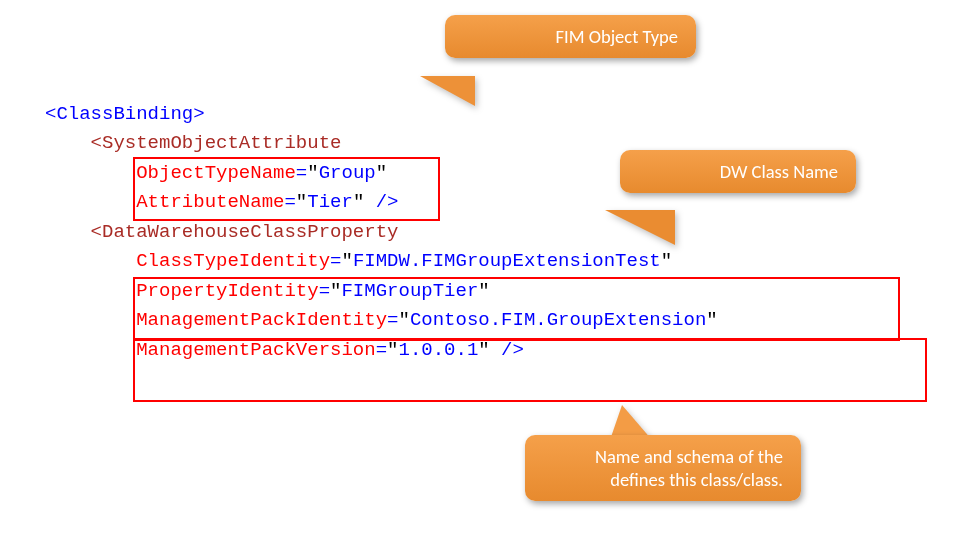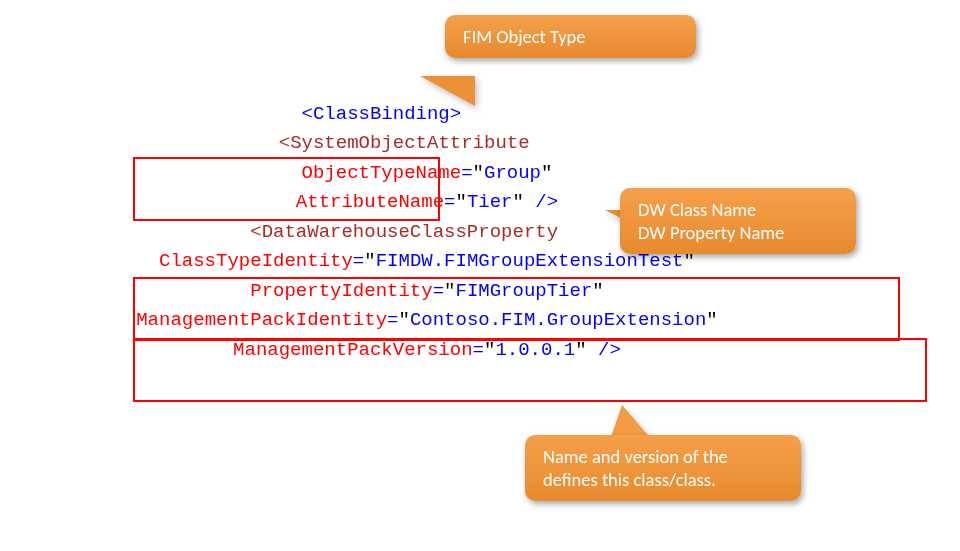--- a/index.html
+++ b/index.html
@@ -7,56 +7,56 @@
     padding: 0;
     width: 960px;
     height: 551px;
     background: #fff;
     font-family: "Courier New", Courier, monospace;
     font-size: 19px;
     line-height: 1.55;
     color: #000;
   }
   .stage { position: relative; width: 960px; height: 551px; }
-  .code  { position: absolute; left: 45px; top: 100px; white-space: pre; text-align: center; }
+  .code  { position: absolute; left: 45px; top: 100px; white-space: pre; }
   .t-blue   { color: #0000ff; }
   .t-maroon { color: #a92c26; }
   .t-red    { color: #ff0000; }
   .t-black  { color: #000; }
   .box { border: 2px solid #ff0000; position: absolute; }
   #box-a { left: 133px; top: 157px;  width: 303px; height: 60px; }
   #box-b { left: 133px; top: 277px;  width: 763px; height: 60px; }
   #box-c { left: 133px; top: 338px;  width: 790px; height: 60px; }
   .callout {
     position: absolute;
     background: linear-gradient(#f5a04a, #e78a2e);
     color: #fff;
     font-family: Calibri, Arial, sans-serif;
     border-radius: 10px;
     box-shadow: 2px 3px 6px rgba(0,0,0,0.35);
-    text-align: left;
+    text-align: right;
     padding: 10px 18px;
     font-size: 18.5px;
     line-height: 1.25;
   }
   .tail {
     position: absolute;
     width: 0; height: 0;
     filter: drop-shadow(2px 3px 3px rgba(0,0,0,0.25));
   }
   
   #co1 { left: 445px; top: 15px;  width: 215px; }
   #co1-tail {
     left: 420px; top: 76px;
     border-top: 30px solid #ed9138;
     border-left: 55px solid transparent;
     border-right: 0 solid transparent;
   }
   
-  #co2 { left: 620px; top: 150px; width: 200px; margin-top: 38px; }
+  #co2 { left: 620px; top: 150px; width: 200px; }
   #co2-tail {
     left: 605px; top: 210px;
     border-top: 35px solid #ea8c31;
     border-left: 70px solid transparent;
   }
   
   #co3 { left: 525px; top: 435px; width: 240px; }
   #co3-tail {
     left: 610px; top: 405px;
     border-bottom: 35px solid #f39c45;
@@ -84,22 +84,21 @@
   <div id="box-c" class="box"></div>
 
   <div id="co1-tail" class="tail"></div>
   <div id="co1" class="callout">
     <div>FIM Object Type</div>
   </div>
 
   <div id="co2-tail" class="tail"></div>
   <div id="co2" class="callout">
     <div>DW Class Name</div>
-    <div>DW Property Name</div>
   </div>
 
   <div id="co3-tail" class="tail"></div>
   <div id="co3" class="callout">
-    <div>Name and version of the</div>
+    <div>Name and schema of the</div>
     <div>defines this class/class.</div>
   </div>
 
 </div>
 
 </body></html>

